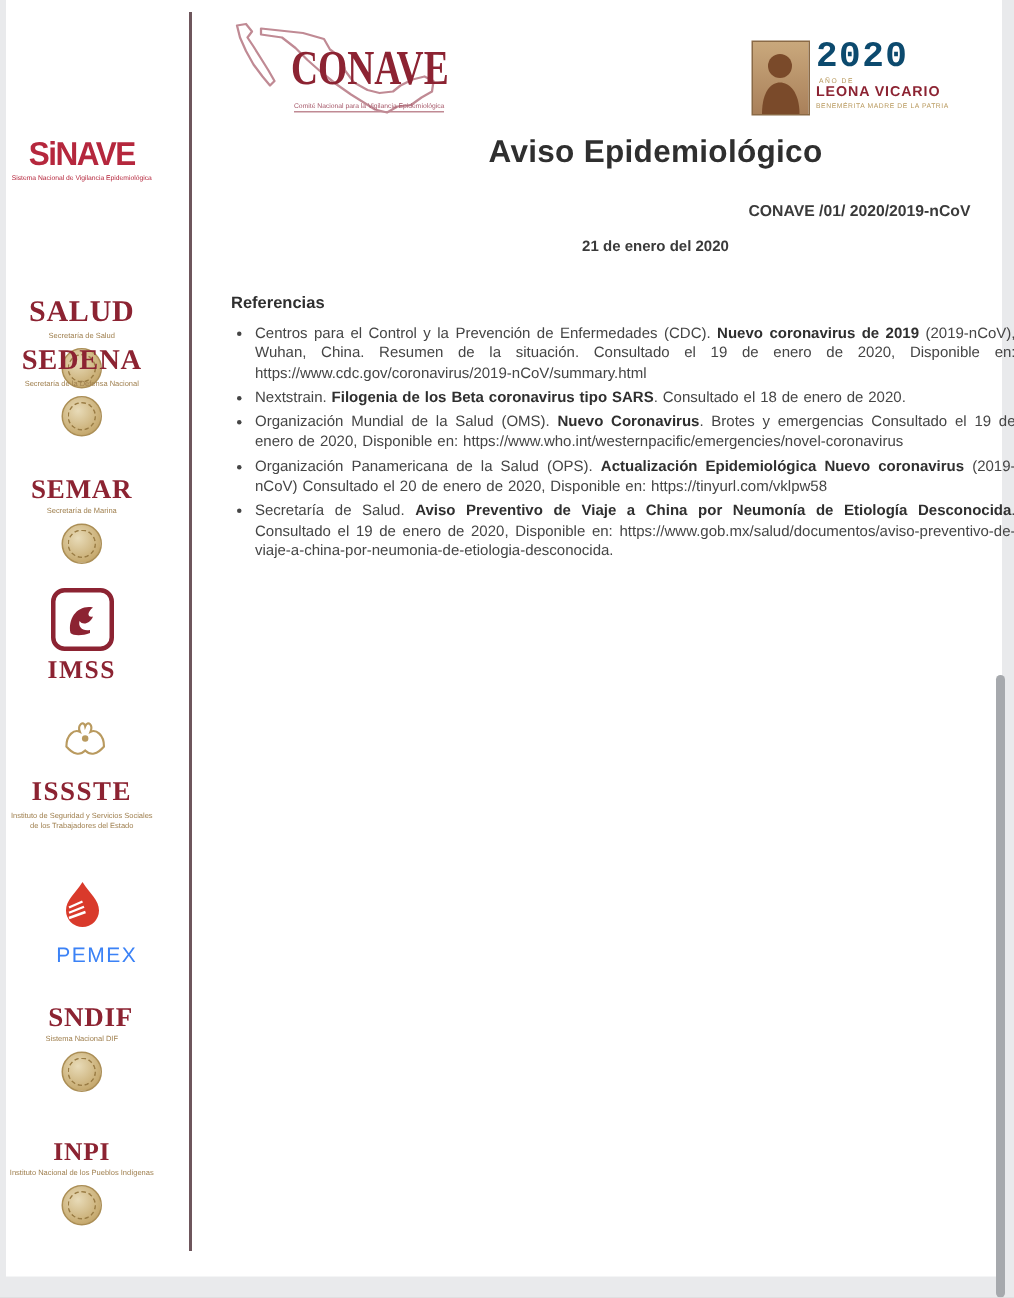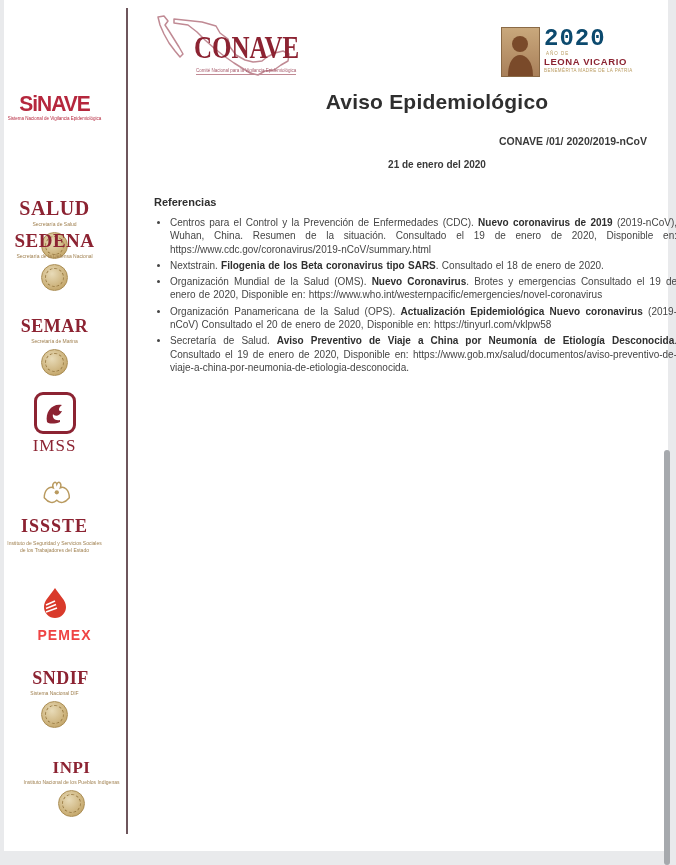--- a/index.html
+++ b/index.html
@@ -29,32 +29,32 @@
   .sinave-text{font-weight:bold;font-size:21px;letter-spacing:-1px;color:#b5273d;
                transform:scaleY(1.05);display:inline-block;}
   .sinave-caption{font-size:4.5px;color:#b5273d;line-height:5px;margin-top:0;}
 
   .logo-salud{top:150px;margin-top:47px;}  .logo-salud .wordmark{font-size:20px;}
   .logo-sedena{top:230px;} .logo-sedena .wordmark{font-size:19px;}
   .logo-semar{top:316px;}  .logo-semar .wordmark{font-size:18px;}
 
   .logo-imss{top:392px;}
   .imss-box{display:inline-block;width:36px;height:36px;border:3px solid #8c2332;border-radius:9px;}
-  .imss-word{font-family:"Liberation Serif",serif;font-weight:normal;font-size:17px;color:#8c2332;
+  .imss-word{font-family:"Liberation Serif",serif;font-weight:bold;font-size:17px;color:#8c2332;
              letter-spacing:1px;margin-top:1px;}
 
   .logo-issste{top:478px;}
   .logo-issste .wordmark{font-size:18px;letter-spacing:1px;}
   .issste-cap{font-size:5px;color:#a08050;line-height:6.5px;margin-top:3px;}
 
   .logo-pemex{top:586px;}
-  .pemex-word{font-weight:bold;font-size:14px;color:#ef4444;letter-spacing:1px;margin-top:1px;padding-left:20px;}
+  .pemex-word{font-weight:normal;font-size:14px;color:#3b82f6;letter-spacing:1px;margin-top:1px;padding-left:20px;}
 
   .logo-sndif{top:668px;} .logo-sndif .wordmark{font-size:18px;margin-left:12px;}
-  .logo-inpi{top:758px;padding-left:17px;}  .logo-inpi .wordmark{font-size:17px;}
+  .logo-inpi{top:758px;}  .logo-inpi .wordmark{font-size:17px;}
 
   
   .conave-logo{position:absolute;left:146px;top:13px;width:158px;height:78px;}
   .conave-word{position:absolute;left:44px;top:16px;font-family:"Liberation Serif",serif;
                font-weight:bold;font-size:25px;color:#8c2332;transform:scaleY(1.3);
                transform-origin:top left;letter-spacing:0;}
   .conave-cap{position:absolute;left:46px;top:55px;font-size:4.5px;color:#a75a6b;
               border-bottom:.5px solid #c08a94;padding-bottom:1px;}
 
   .leona-logo{position:absolute;left:497px;top:27px;width:135px;height:52px;display:flex;}

